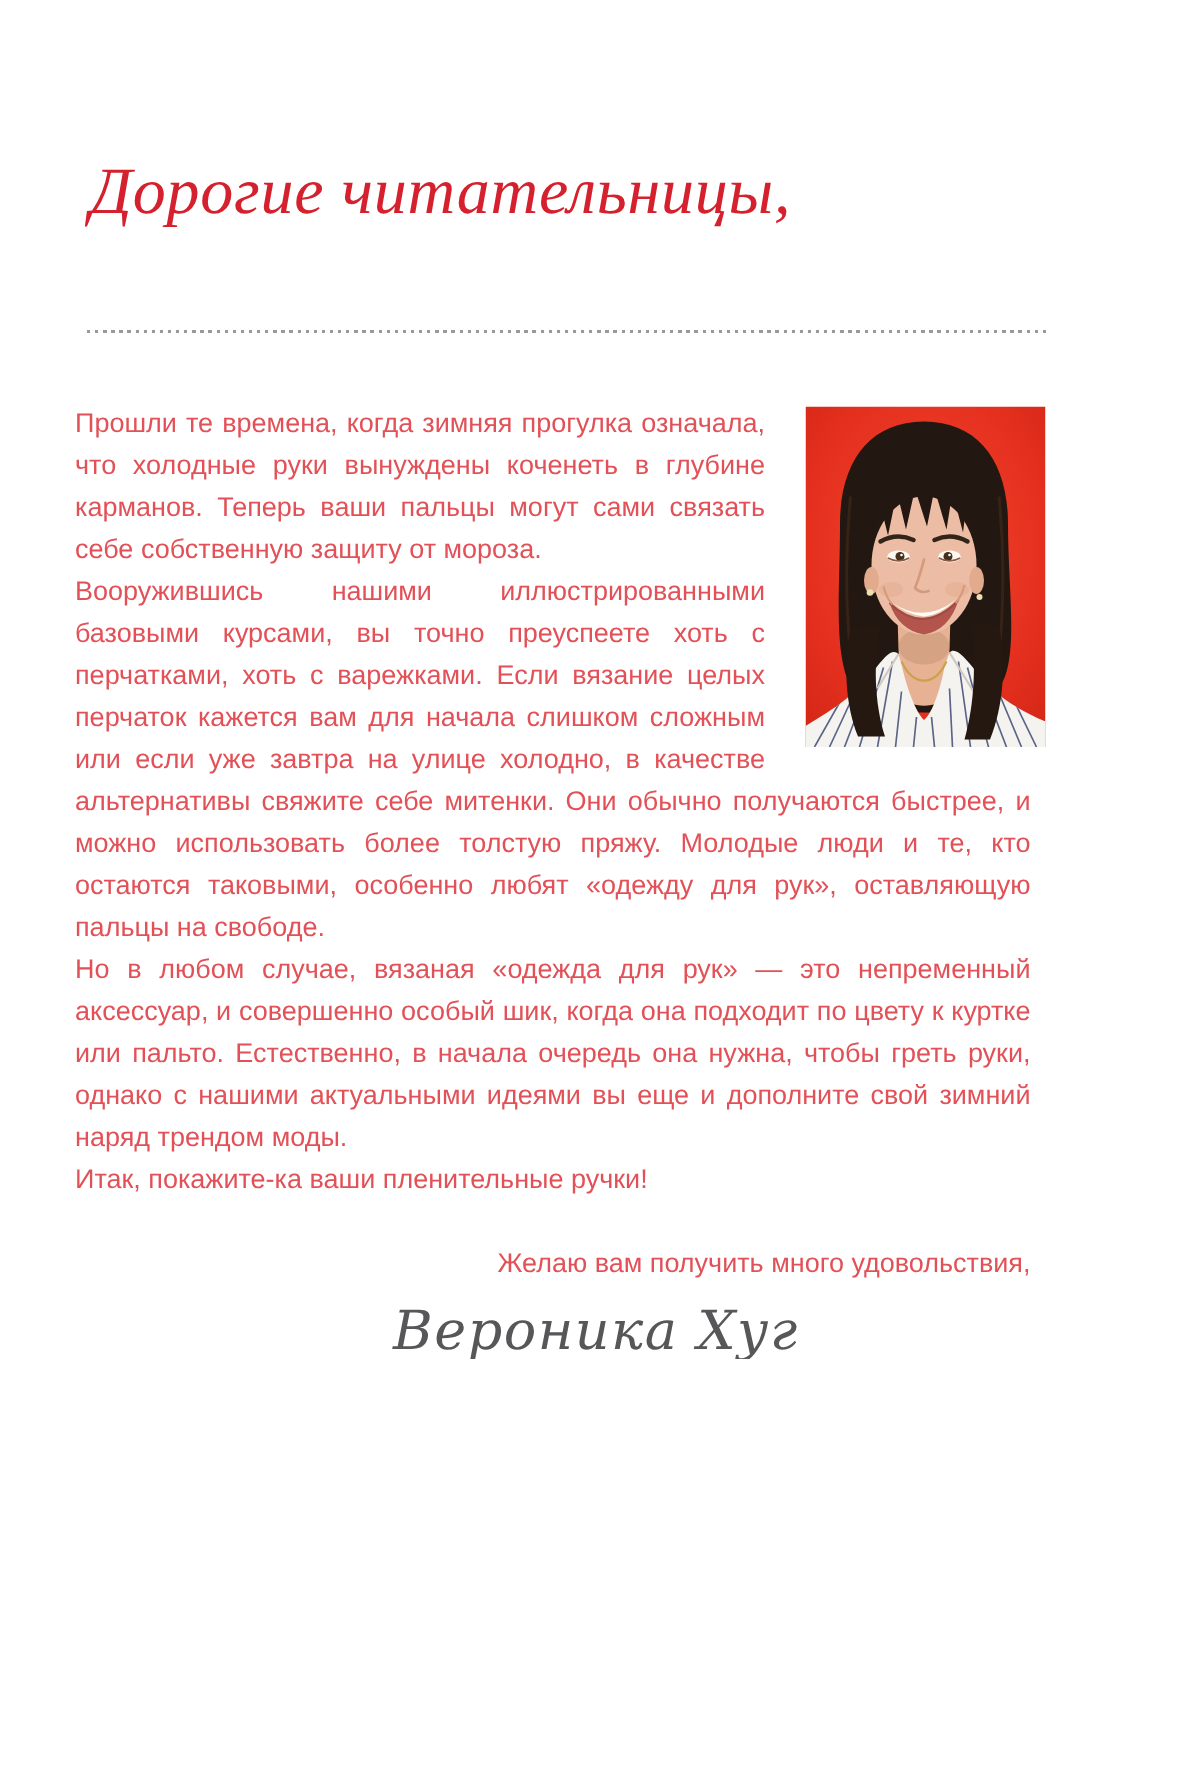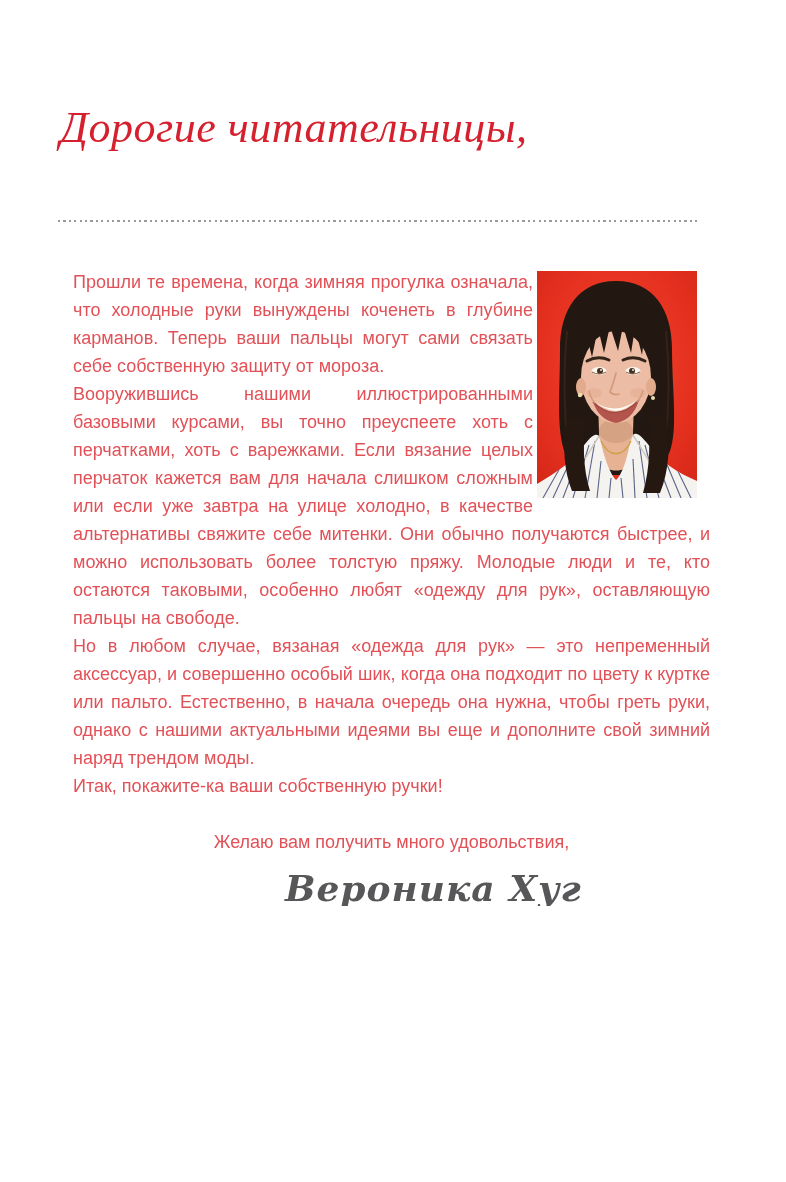--- a/index.html
+++ b/index.html
@@ -35,36 +35,36 @@
   .photo {
     position: absolute;
     left: 537px;
     top: 271px;
     width: 160px;
     height: 227px;
   }
   .photo svg { display:block; width:160px; height:227px; }
   .content {
     position: absolute;
-    left: 73px;
+    left: 50px;
     top: 268px;
     width: 637px;
     font-size: 18px;
     line-height: 28px;
     color: #e25157;
     text-align: justify;
   }
   .content p { margin: 0; }
   .wrap-spacer { float: right; width: 177px; height: 232px; }
-  .closing { margin-top: 28px !important; text-align: center; }
+  .closing { margin-top: 28px !important; text-align: right; }
   .signature {
     margin: 10px 0 0 212px;
     font-family: "DejaVu Serif", serif;
     font-style: italic;
-    font-weight: bold;
+    font-weight: normal;
     font-size: 36px;
     line-height: 44px;
     letter-spacing: 1px;
     color: #57575a;
   }
 </style>
 </head>
 <body>
 
 <div class="page">
@@ -145,18 +145,18 @@
       <path d="M30,148 C25,174 27,200 35,220 L53,220 C46,198 45,170 50,146 Z" fill="#241811"></path>
       <path d="M129,146 C134,172 132,200 123,222 L106,222 C113,198 114,168 110,144 Z" fill="#241811"></path>
     </svg>
   </div>
 
   <div class="content">
     <div class="wrap-spacer"></div>
     <p>Прошли те времена, когда зимняя прогулка означала, что холодные руки вынуждены коченеть в глубине карманов. Теперь ваши пальцы могут сами связать себе собственную защиту от мороза.</p>
     <p>Вооружившись нашими иллюстрированными базовыми курсами, вы точно преуспеете хоть с перчатками, хоть с варежками. Если вязание целых перчаток кажется вам для начала слишком сложным или если уже завтра на улице холодно, в качестве альтернативы свяжите себе митенки. Они обычно получаются быстрее, и можно использовать более толстую пряжу. Молодые люди и те, кто остаются таковыми, особенно любят «одежду для рук», оставляющую пальцы на свободе.</p>
     <p>Но в любом случае, вязаная «одежда для рук» — это непременный аксессуар, и совершенно особый шик, когда она подходит по цвету к куртке или пальто. Естественно, в начала очередь она нужна, чтобы греть руки, однако с нашими актуальными идеями вы еще и дополните свой зимний наряд трендом моды.</p>
-    <p>Итак, покажите-ка ваши собственную ручки!</p>
+    <p>Итак, покажите-ка ваши пленительные ручки!</p>
     <p class="closing">Желаю вам получить много удовольствия,</p>
     <div class="signature">Вероника Хуг</div>
   </div>
 
 </div>
 
 </body></html>

